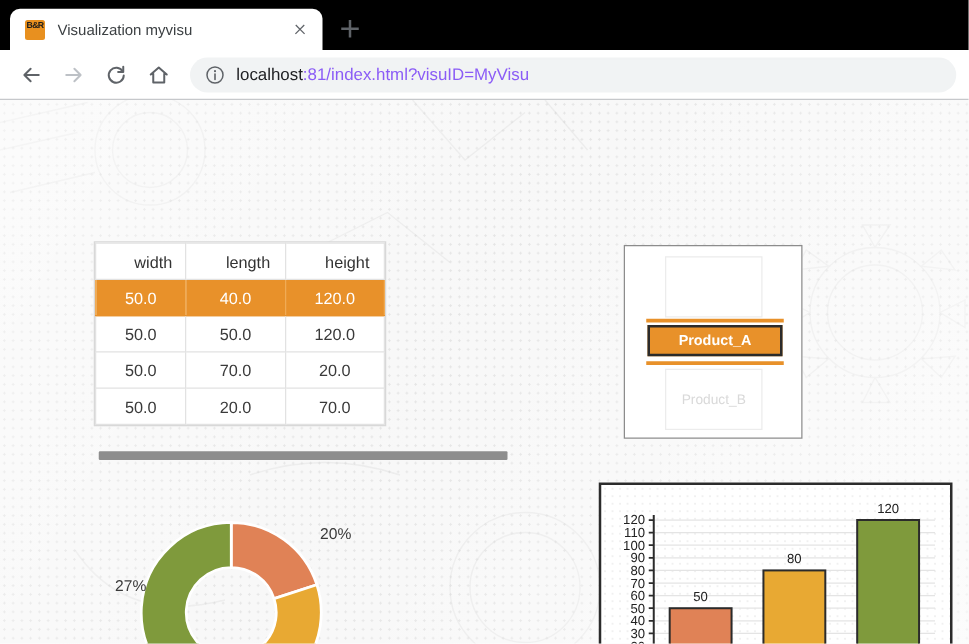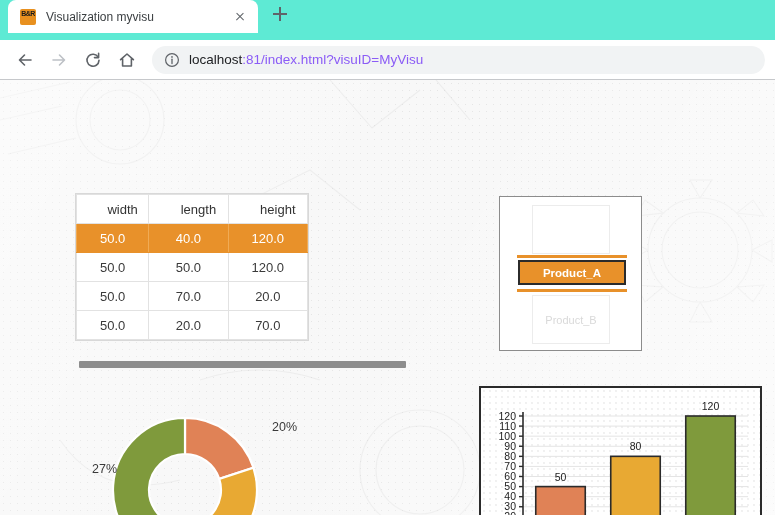--- a/index.html
+++ b/index.html
@@ -9,22 +9,23 @@
     overflow: hidden;
     font-family: "Liberation Sans", sans-serif;
     background: #ffffff;
   }
 
   
   .browser { width: 775px; height: 515px; position: relative; }
 
   .tabstrip {
     height: 40px;
-    background: #5eead4;
+    background: #000000;
     display: flex;
+    align-items: flex-end;
     padding-left: 8px;
     position: relative;
   }
   .tab {
     width: 250px;
     height: 33px;
     background: #ffffff;
     border-radius: 8px 8px 0 0;
     display: flex;
     align-items: center;
@@ -386,21 +387,21 @@
 
     <div class="donut-wrap">
       <svg id="donut-svg" width="220" height="170" viewBox="0 0 220 170">
           <path d="M 90 13 A 72 72 0 0 1 158.47606917325106 62.75077640500379
        L 124.23803458662553 73.8753882025019 A 36 36 0 0 0 90 49 Z" fill="#e08256" stroke="#ffffff" stroke-width="2.2"></path>
           <path d="M 158.47606917325106 62.75077640500379 A 72 72 0 0 1 80.97600718337009 156.43225849464238
        L 85.48800359168504 120.71612924732119 A 36 36 0 0 0 124.23803458662553 73.8753882025019 Z" fill="#e8a933" stroke="#ffffff" stroke-width="2.2"></path>
           <path d="M 80.97600718337009 156.43225849464238 A 72 72 0 0 1 89.99999999999999 13
        L 90 49 A 36 36 0 0 0 85.48800359168504 120.71612924732119 Z" fill="#7f9a3c" stroke="#ffffff" stroke-width="2.2"></path>
         </svg>
-      <div class="donut-label" id="donut-lbl-0" style="left:161px; top:15px;margin-left:16px;">20%</div>
+      <div class="donut-label" id="donut-lbl-0" style="left:161px; top:15px;">20%</div>
       
       <div class="donut-label" id="donut-lbl-2" style="left:-3px; top:57px;">27%</div>
     </div>
 
     <div class="barpanel">
       <div class="bar-dotbg"></div>
       <div class="barpanel-inner" id="barchart-inner">
         <svg id="bar-svg" width="279" height="185" viewBox="0 0 279 185">
             <line x1="42" y1="138.91666666666666" x2="267" y2="138.91666666666666" stroke="#e4e4e4" stroke-width="1"></line>
             <line x1="42" y1="128.83333333333334" x2="267" y2="128.83333333333334" stroke="#e4e4e4" stroke-width="1"></line>

